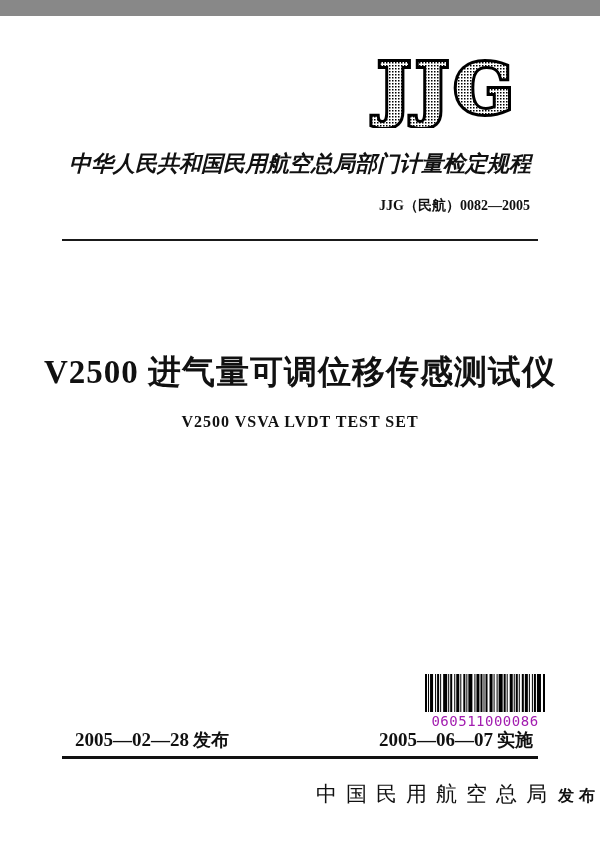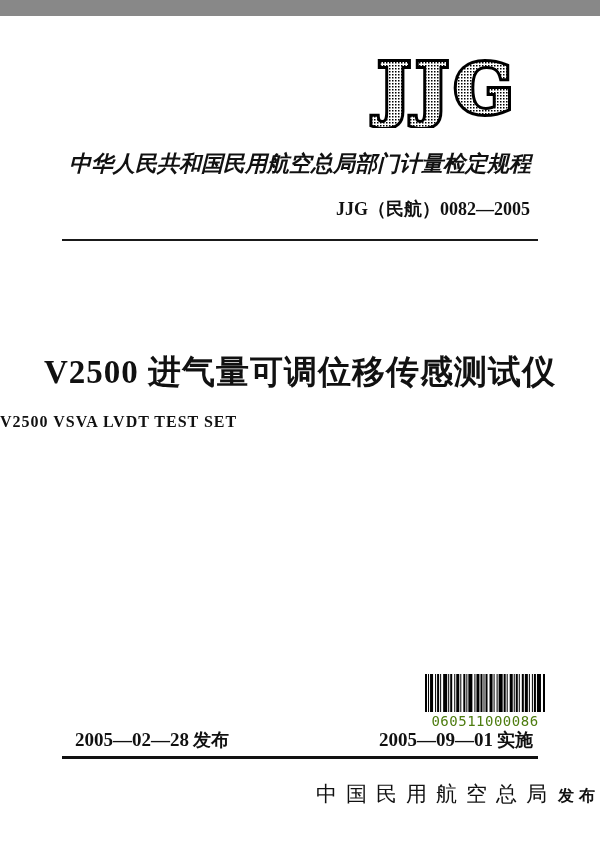--- a/index.html
+++ b/index.html
@@ -21,56 +21,57 @@
     position:absolute;
     top:133px; left:0; width:100%;
     text-align:center;
     font-size:22px; font-weight:bold;
     white-space:nowrap;
     font-style:italic;
   }
   .doc-number {
     position:absolute;
     top:181px; right:70px;
-    font-size:18px; font-weight:bold;
+    font-size:14px; font-weight:bold;
     white-space:nowrap;
   }
   .rule-top {
     position:absolute;
     top:223px; left:62px;
     width:476px; height:2px;
     background:#1a1a1a;
   }
   .main-title {
     position:absolute;
     top:334px; left:0; width:100%;
     text-align:center;
     font-size:33px; font-weight:bold;
     letter-spacing:1px;
     white-space:nowrap;
   }
   .subtitle-en {
     position:absolute;
     top:397px; left:0; width:100%;
+    text-align:center;
     font-size:16px; font-weight:bold;
     letter-spacing:1px;
   }
   .barcode-block {
     position:absolute;
     top:658px; left:423px;
     width:124px;
     text-align:center;
   }
   .barcode-bars { display:block; margin:0 auto; }
   .barcode-number {
     font-family:"DejaVu Sans Mono","Liberation Mono",monospace;
     font-size:14px;
     letter-spacing:0.5px;
     margin-top:1px;
-    color:#4d7c0f;
+    color:#a21caf;
   }
   .date-issue {
     position:absolute;
     top:712px; left:75px;
     font-size:19px; font-weight:bold;
     white-space:nowrap;
   }
   .date-implement {
     position:absolute;
     top:712px; right:67px;
@@ -171,21 +172,21 @@
         <rect x="117" y="0" width="2" height="38" fill="#000"></rect>
       </svg>
     <div class="barcode-number">060511000086</div>
   </div>
 
   <div class="date-issue">
     <span>2005—02—28</span><span class="date-label">发布</span>
   </div>
 
   <div class="date-implement">
-    <span>2005—09—01</span><span class="date-label">实施</span>
+    <span>2005—06—07</span><span class="date-label">实施</span>
   </div>
 
   <div class="rule-bottom"></div>
 
   <div class="publisher-line">
     <span class="publisher-name">中国民用航空总局</span><span class="publisher-action">发布</span>
   </div>
 
 </div>
 

